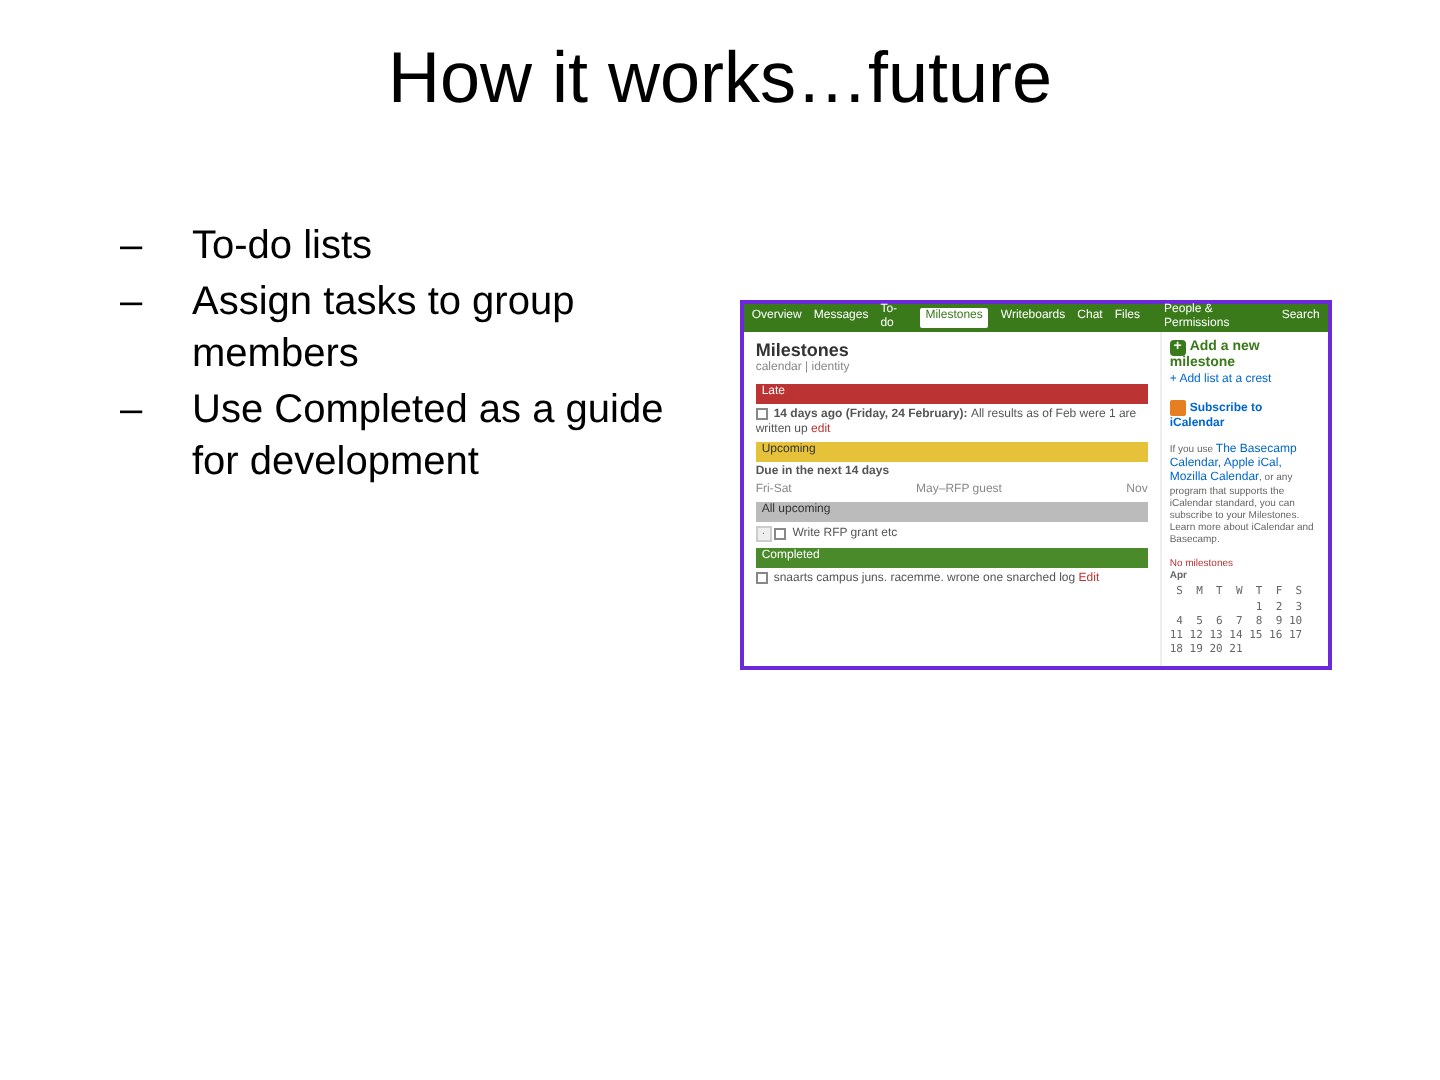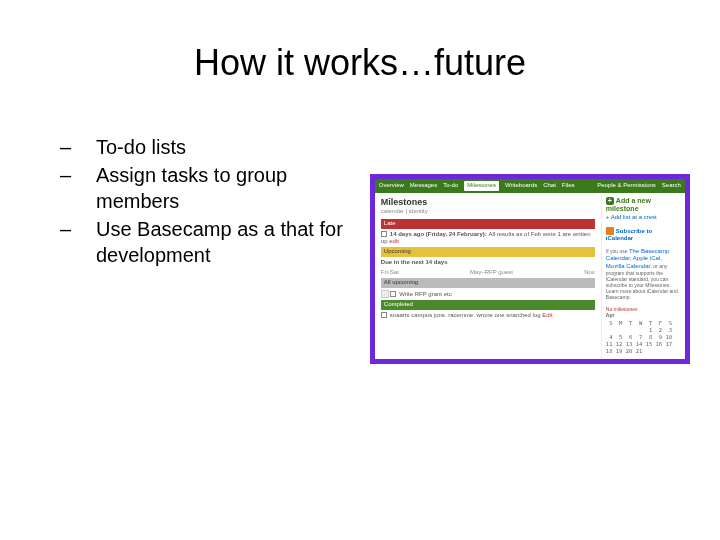--- a/index.html
+++ b/index.html
@@ -1,28 +1,28 @@
 <!DOCTYPE html>
 <html><head>
 <meta charset="utf-8">
 <style>
   * { margin: 0; padding: 0; box-sizing: border-box; }
   html, body { width: 720px; height: 540px; background: #fff; font-family: Arial, Helvetica, sans-serif; color: #000; }
-  .slide { width: 720px; height: 540px; position: relative; padding: 32px 30px; }
+  .slide { width: 720px; height: 540px; position: relative; padding: 8px 30px; }
   .title { font-size: 36px; font-weight: 400; text-align: center; margin-top: 10px; margin-bottom: 50px; }
   .content { display: flex; flex-direction: row; align-items: flex-start; }
   .left { width: 340px; }
   .right { width: 330px; margin-left: 10px; margin-top: 40px; }
   .bullet-l1 { font-size: 24px; margin-left: 10px; margin-bottom: 28px; line-height: 1.2; }
   .bullet-l1 .dot { display: inline-block; width: 20px; }
   .sub-list { margin-left: 48px; }
   .bullet-l2 { font-size: 20px; line-height: 1.3; margin-bottom: 2px; text-indent: -18px; padding-left: 18px; }
   .bullet-l2 .dash { display: inline-block; width: 18px; }
   
-  .thumb { width: 320px; border: 5px solid #6d28d9; font-size: 7px; line-height: 1.2; background: #fff; }
+  .thumb { width: 296px; border: 2px solid #6d28d9; font-size: 7px; line-height: 1.2; background: #fff; }
   .navbar { background: #3b7a1a; height: 14px; display: flex; align-items: center; padding: 0 4px; color: #fff; gap: 6px; }
   .navbar span { font-size: 6px; }
   .navbar .tab-active { background: #fff; color: #3b7a1a; padding: 1px 3px; border-radius: 1px; }
   .navbar .spacer { flex: 1; }
   .thumb-body { display: flex; }
   .main-col { flex: 1; padding: 4px 6px 6px 6px; }
   .side-col { width: 84px; padding: 4px 4px; border-left: 1px solid #eee; }
   .ms-title { font-size: 9px; font-weight: bold; color: #333; }
   .ms-sub { font-size: 6px; color: #888; margin-bottom: 4px; }
   .bar { height: 10px; color: #fff; font-size: 6px; padding: 1px 3px; margin-top: 2px; }
@@ -48,21 +48,21 @@
 <body>
 
 <div class="slide">
   <h1 class="title">How it works…future</h1>
 
   <div class="content">
     <div class="left">
       <div class="sub-list">
         <div class="bullet-l2"><span class="dash">–</span><span>To-do lists</span></div>
         <div class="bullet-l2"><span class="dash">–</span><span>Assign tasks to group members</span></div>
-        <div class="bullet-l2"><span class="dash">–</span><span>Use Basecamp as a that for development</span></div>
+        <div class="bullet-l2"><span class="dash">–</span><span>Use Completed as a guide for development</span></div>
       </div>
     </div>
 
     <div class="right">
       <div class="thumb">
         <div class="navbar">
           <span>Overview</span>
           <span>Messages</span>
           <span>To-do</span>
           <span class="tab-active">Milestones</span>

